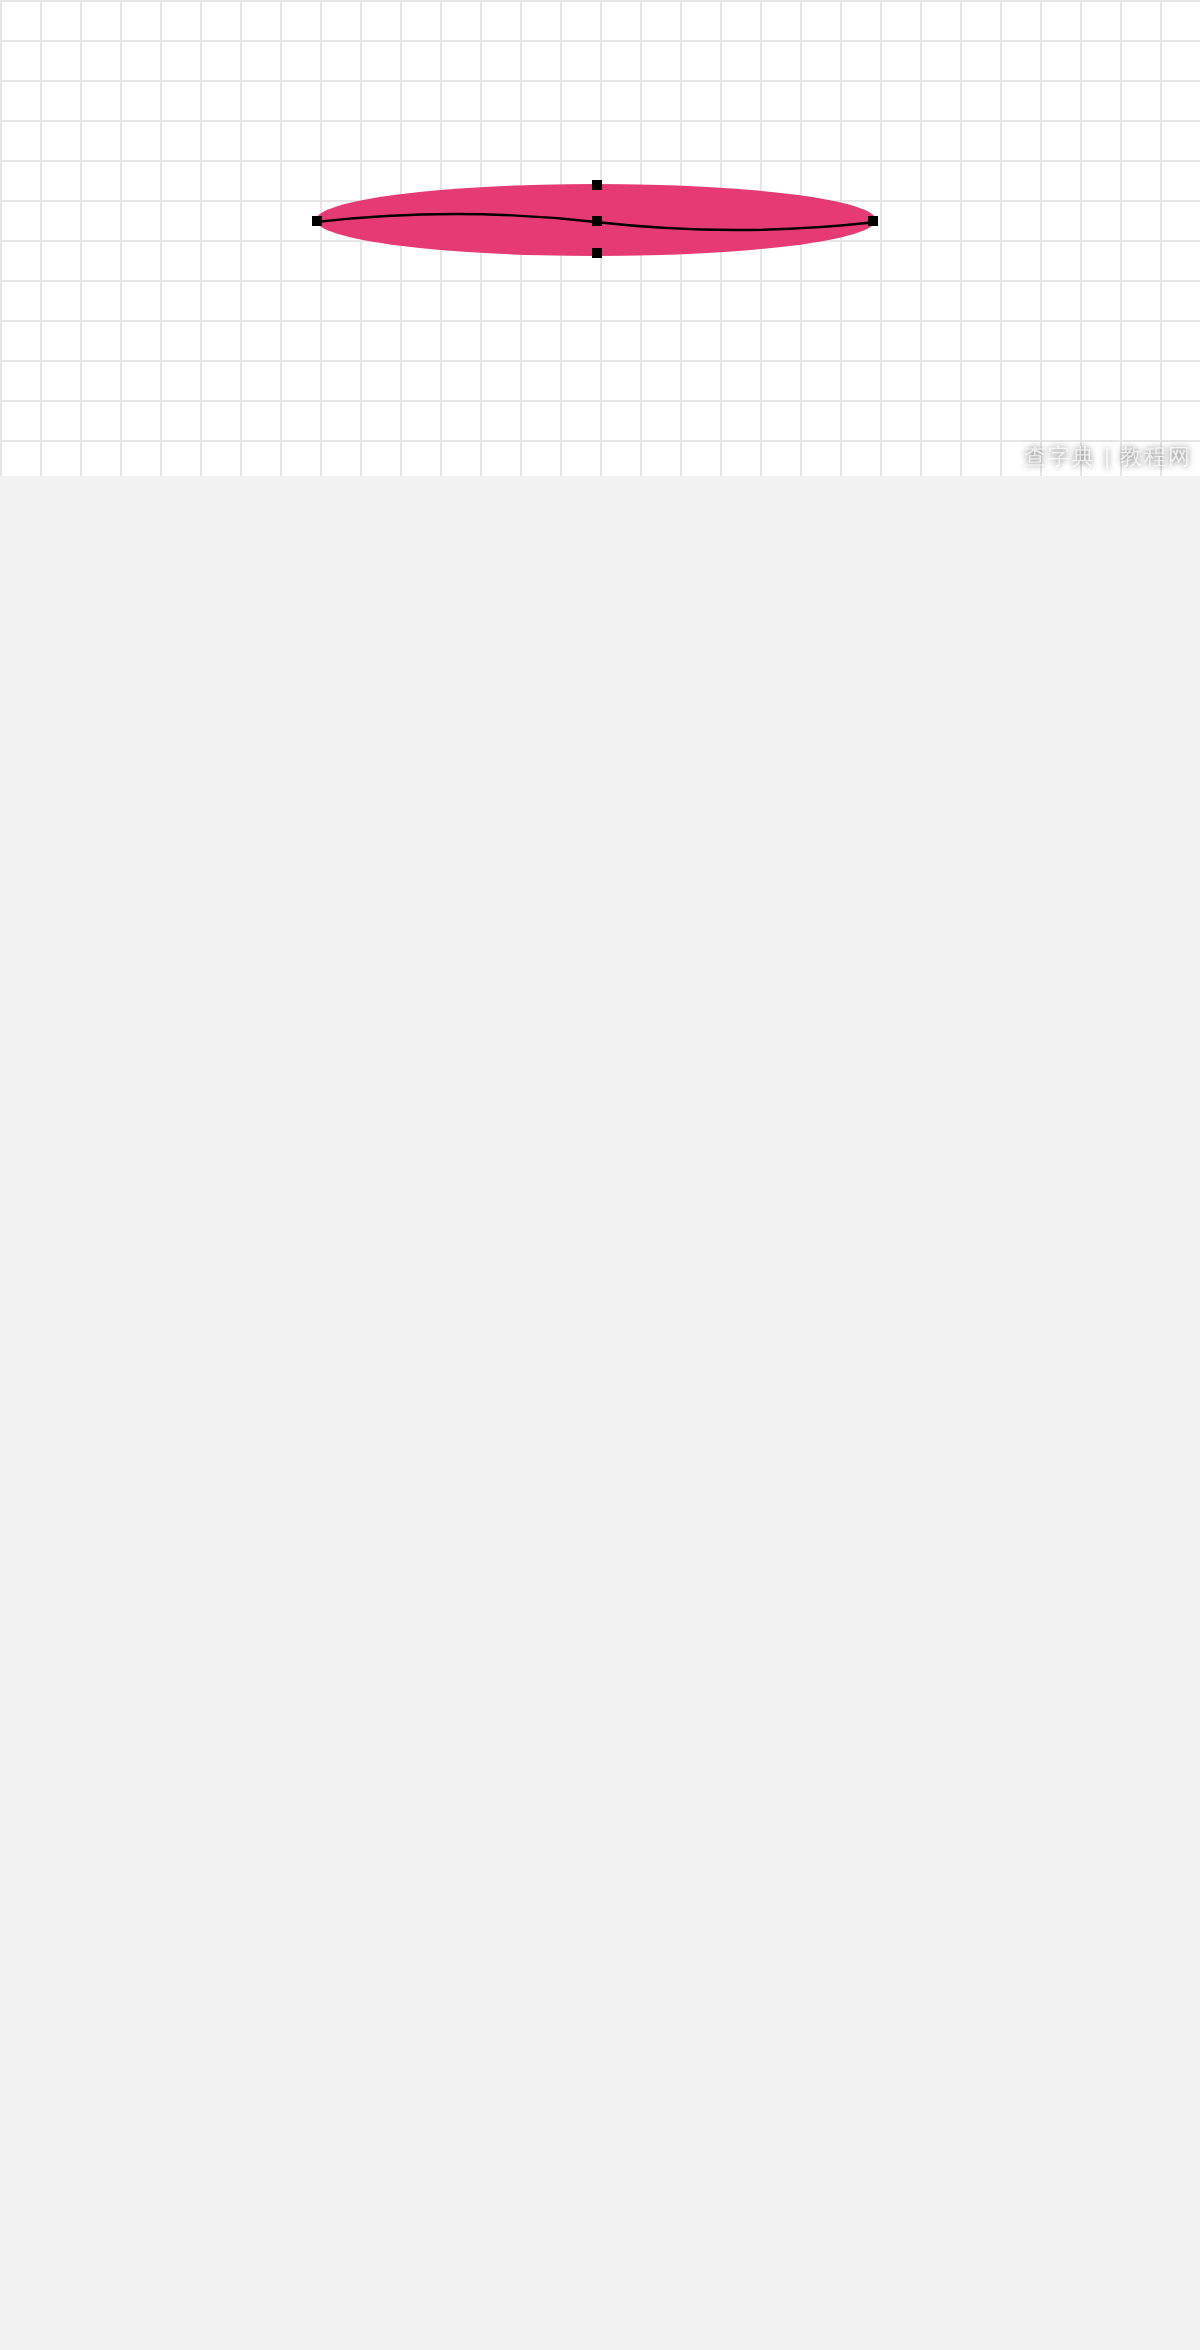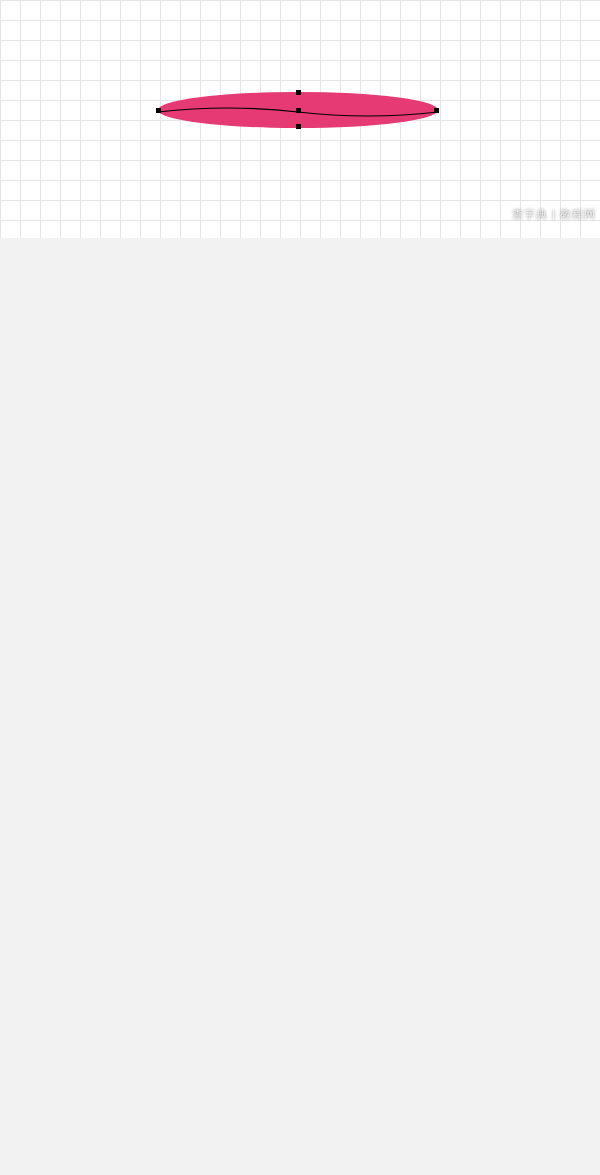--- a/index.html
+++ b/index.html
@@ -193,21 +193,21 @@
   .disabled { color:#999; }
 
   .flip-icon { font-size:12px; margin-left:6px; }
 
   .tooltip {
     position:absolute; background:#f8f8e0; border:1px solid #888;
     padding:2px 6px; font-size:11px;
   }
 
   .watermark {
-    position:absolute; right:4px; bottom:16px; font-size:11px;
+    position:absolute; right:4px; bottom:2px; font-size:11px;
     color:rgba(255,255,255,0.75); letter-spacing:1px;
     text-shadow:0 0 3px rgba(0,0,0,0.6);
   }
 </style>
 </head>
 <body>
 
 <div class="canvas">
   <div class="ellipse-shape"></div>
   <div style="position:absolute; left:158px; top:104px; width:280px; height:8px;">

